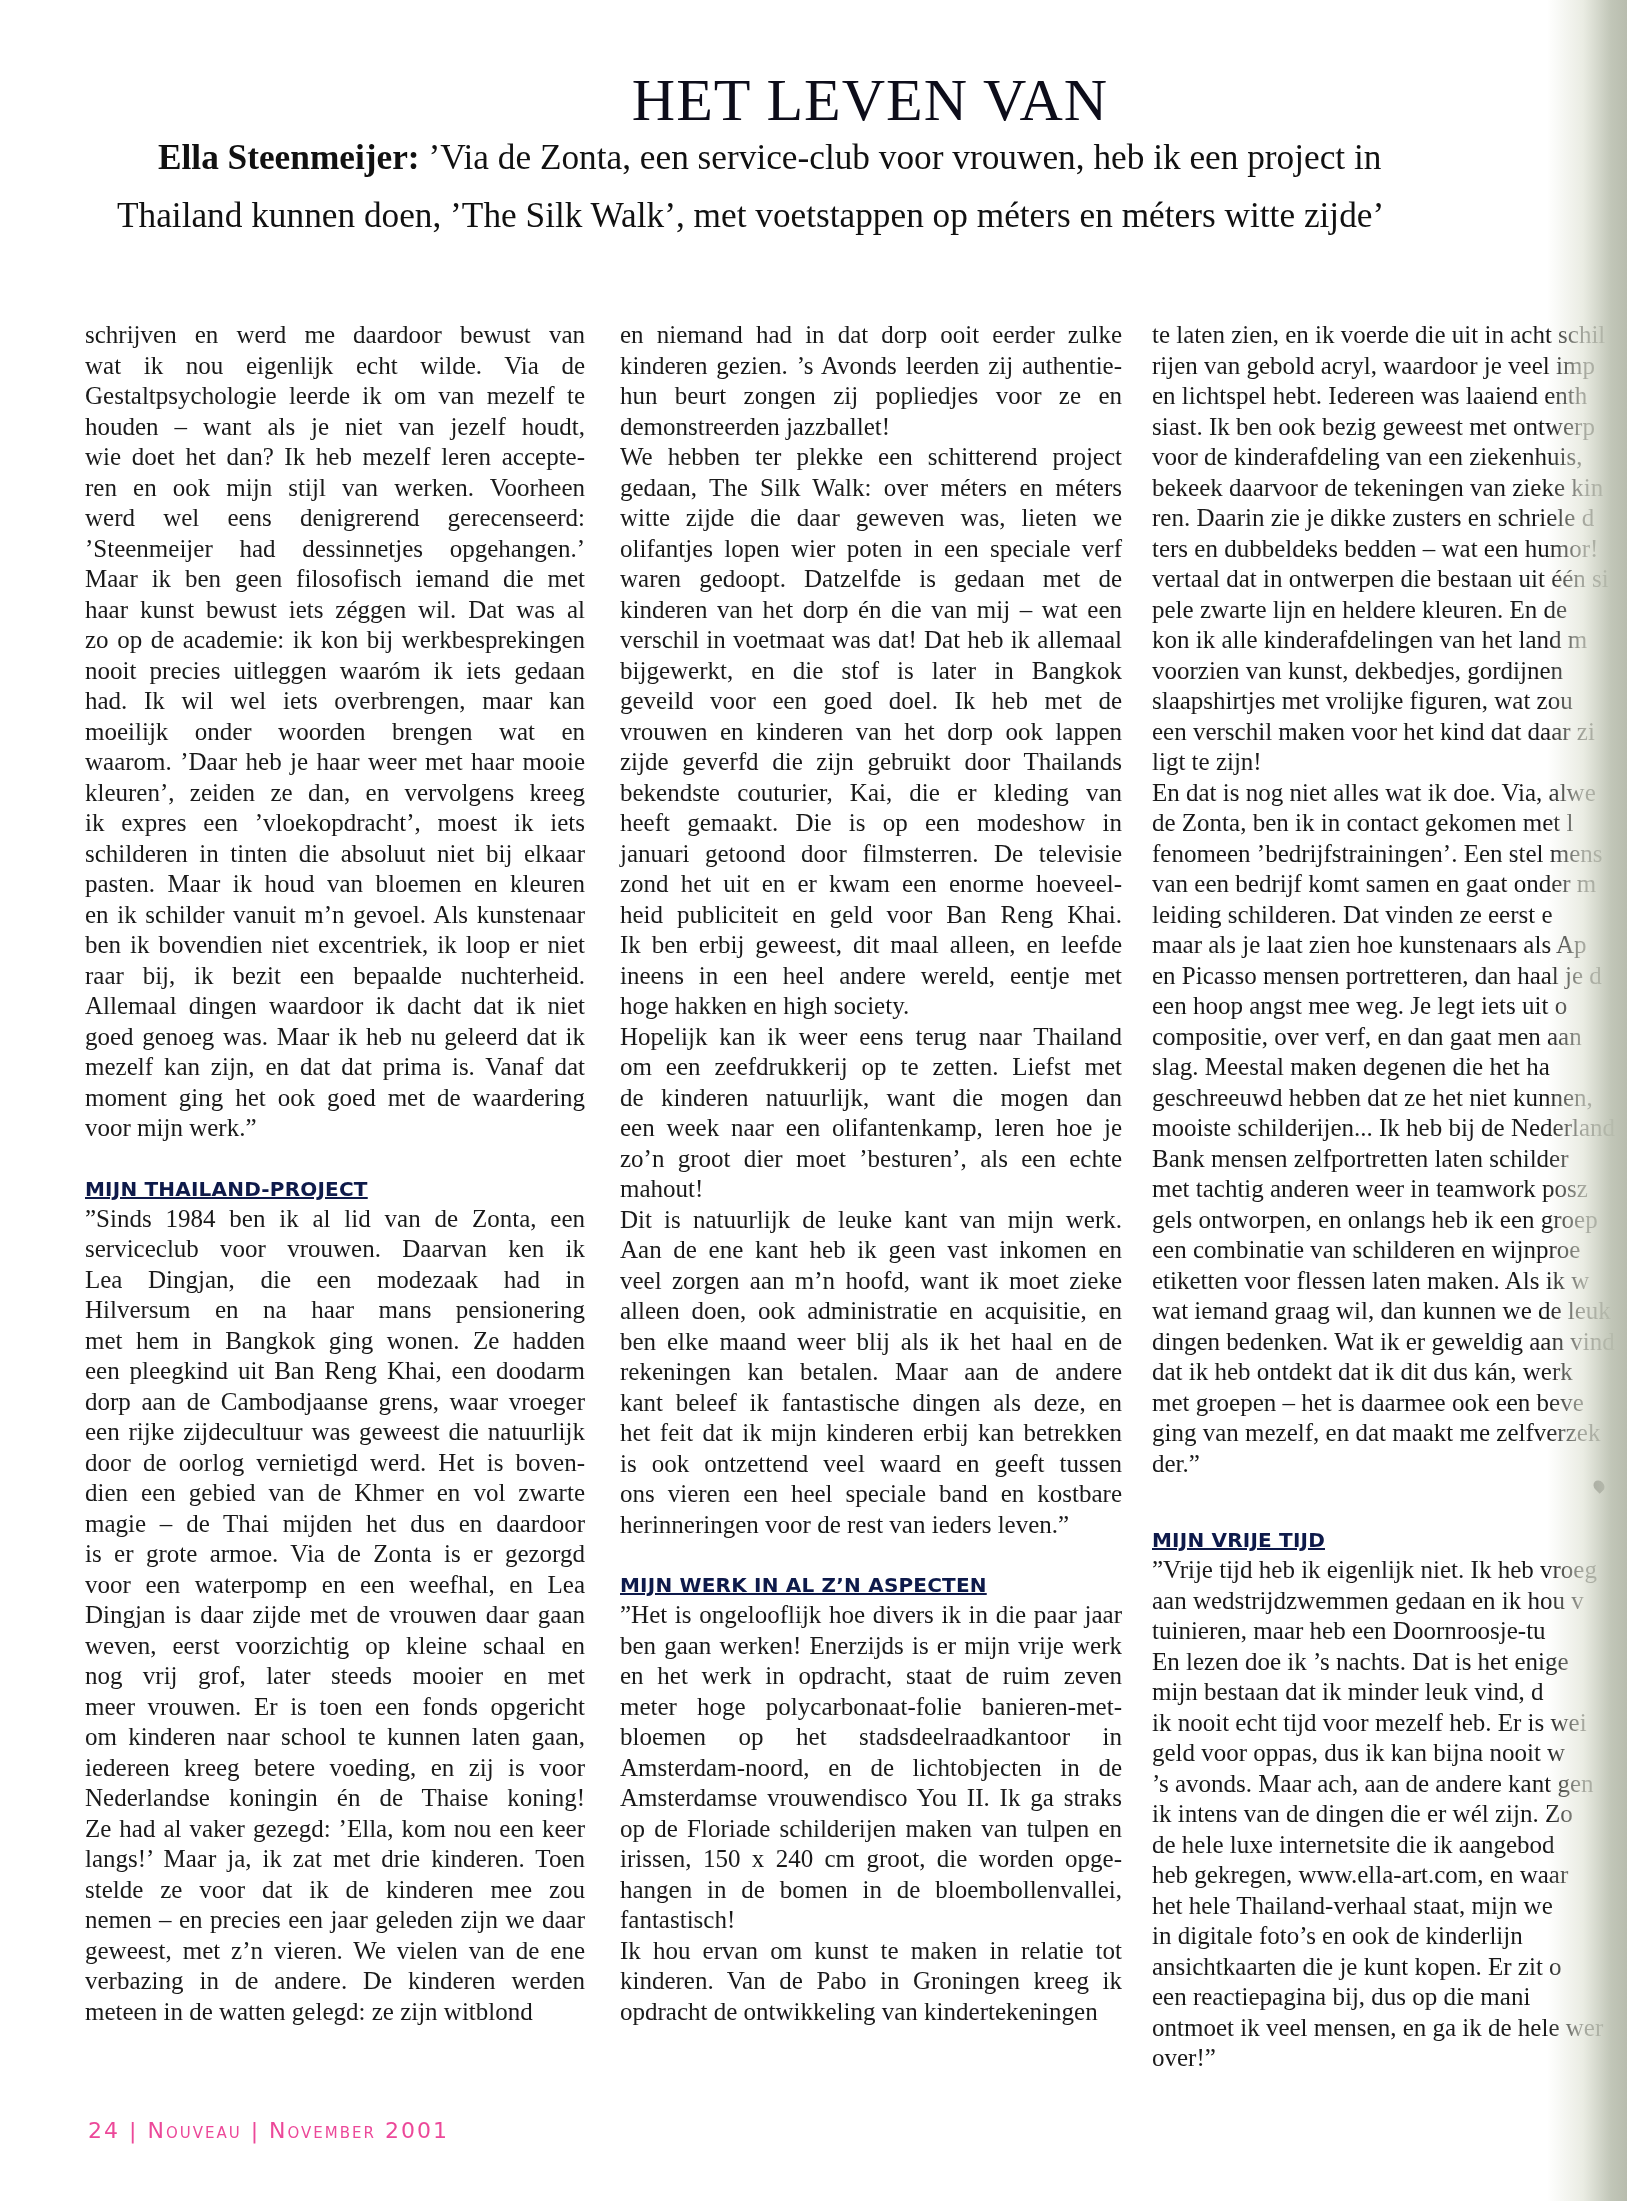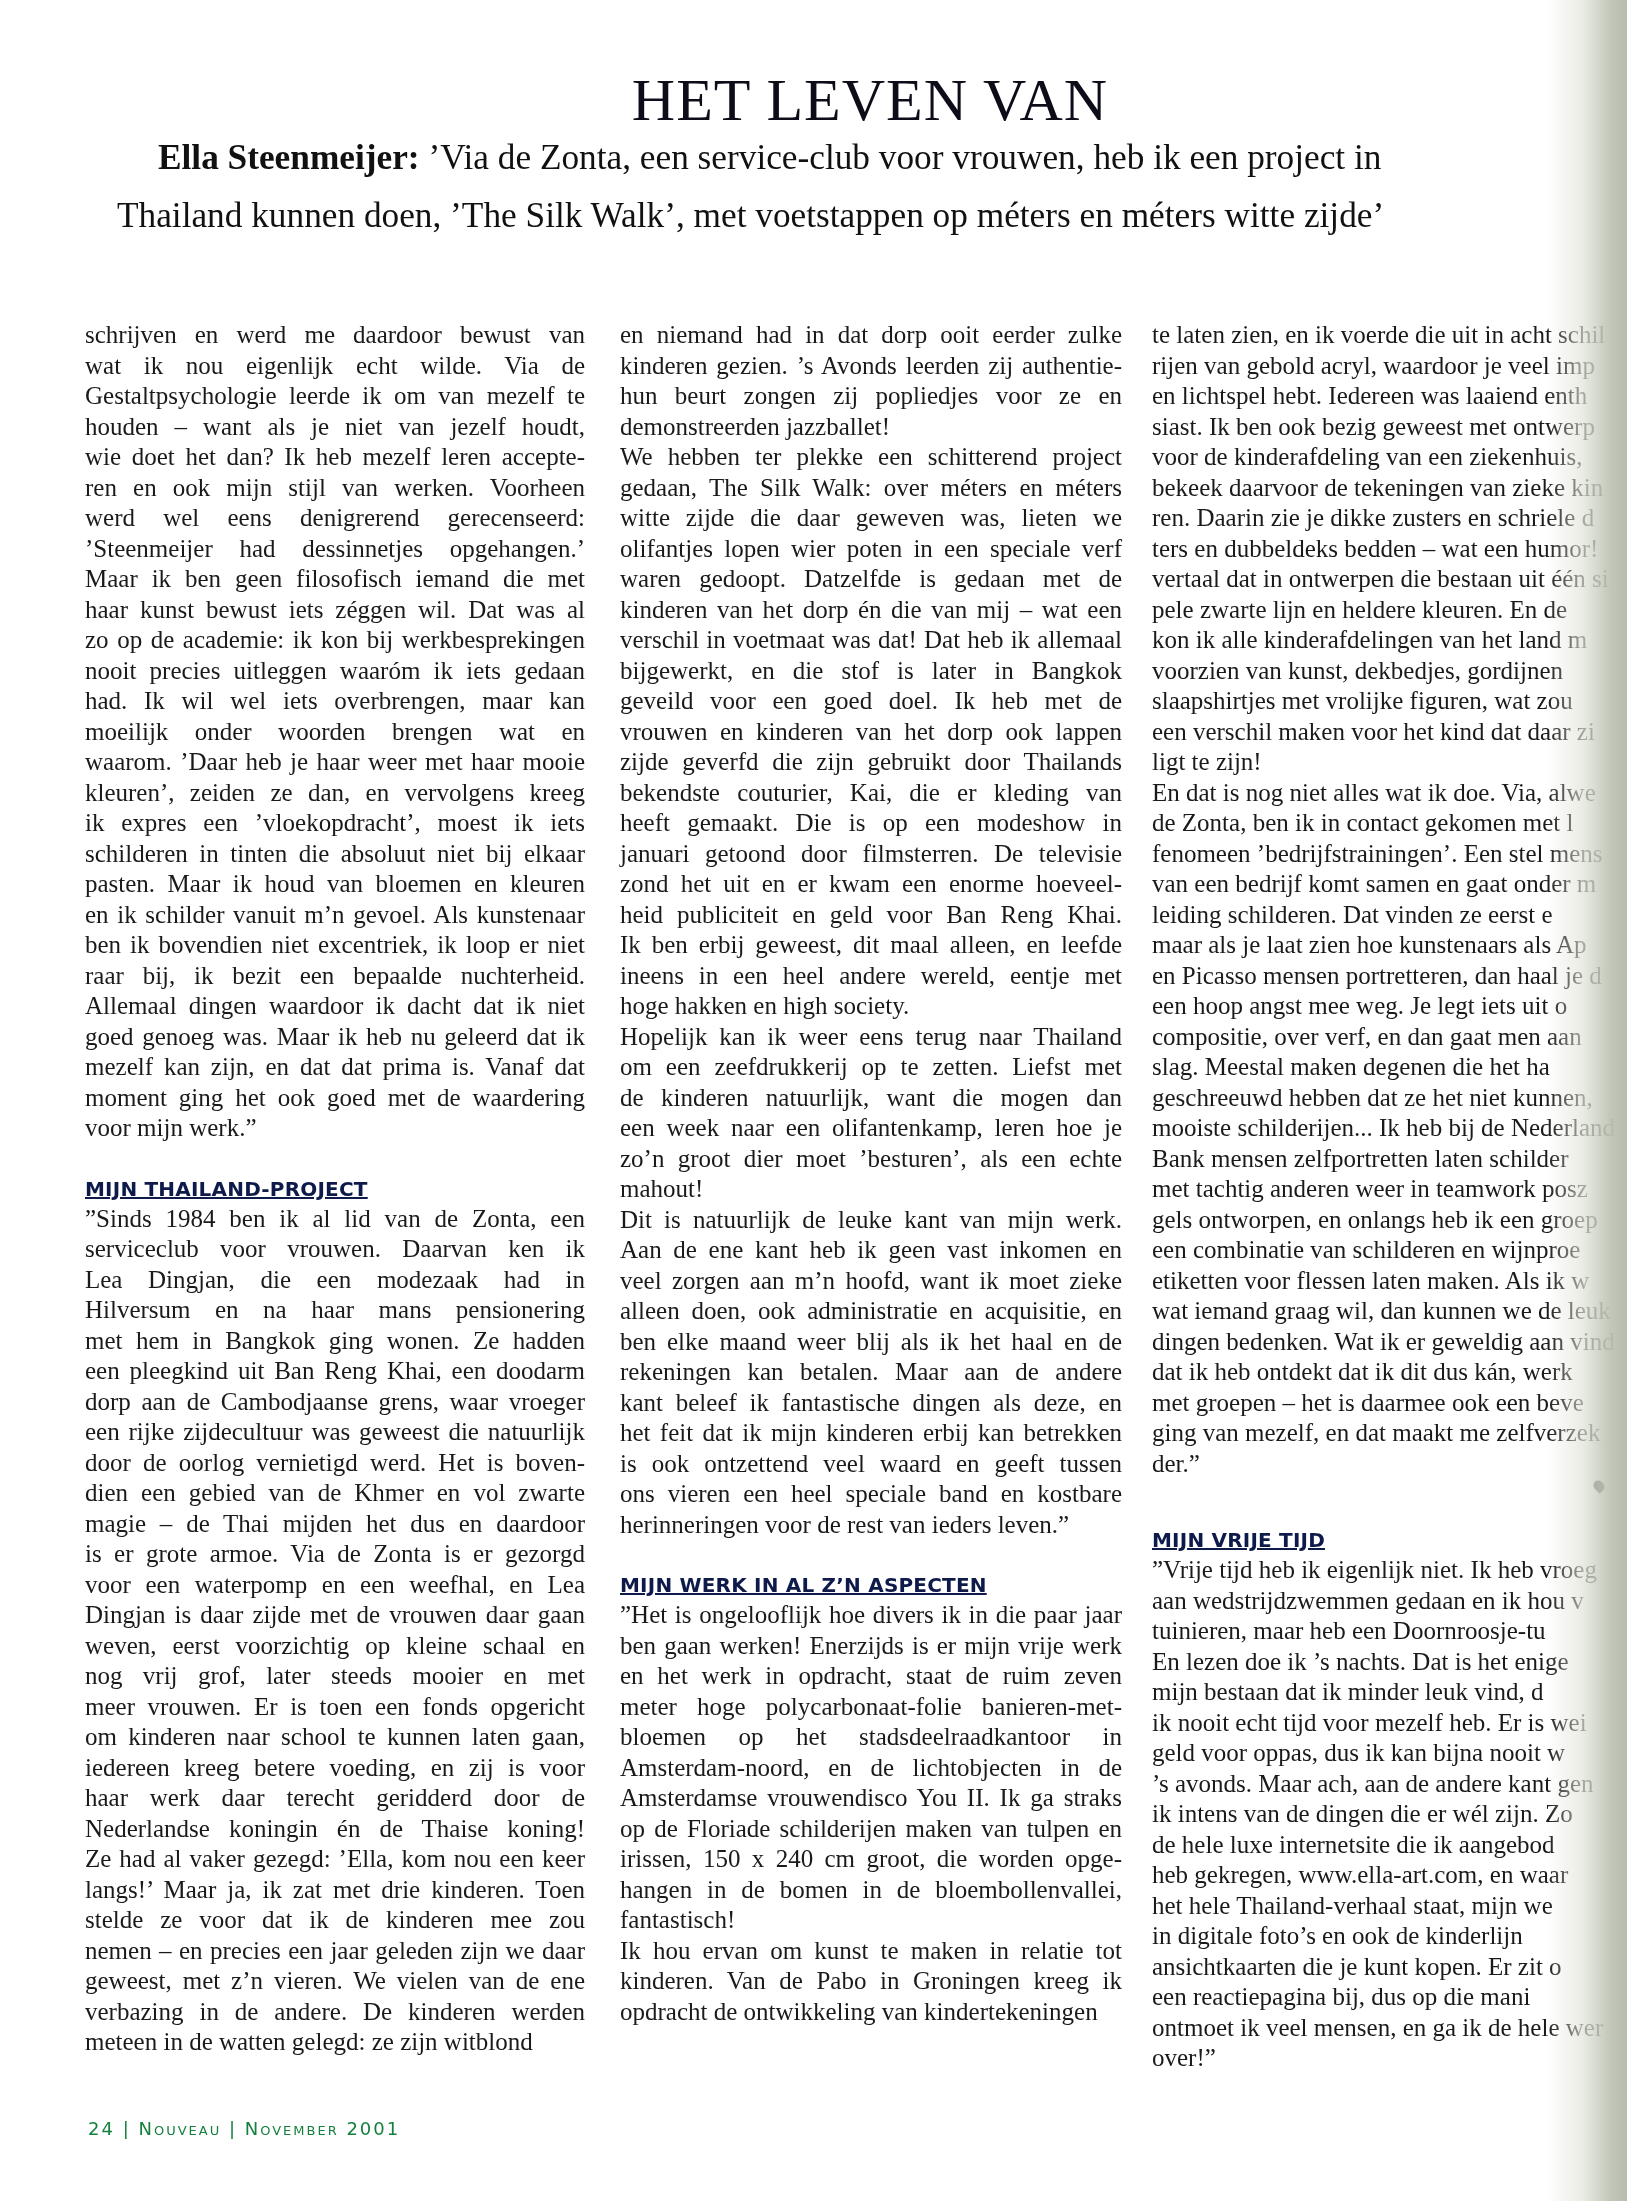--- a/index.html
+++ b/index.html
@@ -40,22 +40,22 @@
   .col .line.last { text-align-last: left; }
   .col3 .line { text-align: left; text-align-last: left; }
   .section-head {
     font-family: "DejaVu Sans", "Liberation Sans", sans-serif; font-weight: bold;
     color: #0e1a4a; font-size: 20px; letter-spacing: 0.2px;
     margin: 0; line-height: 30px; display: block; text-decoration: underline;
   }
   .gap { display: block; height: 30px; }
   .footer {
     position: absolute; left: 88px; top: 2118px;
-    font-family: "DejaVu Sans", "Liberation Sans", sans-serif; font-size: 18px;
-    letter-spacing: 2px; color: #15803d;
+    font-family: "DejaVu Sans", "Liberation Sans", sans-serif; font-size: 22px;
+    letter-spacing: 2px; color: #ec4899;
   }
   .footer .sc { font-variant: small-caps; }
   .mark { position: absolute; width: 10px; height: 12px; background: #222; border-radius: 50% 50% 50% 0; transform: rotate(-45deg); }
 </style>
 </head>
 <body>
 
 <div class="edge-shadow"></div>
 
 <h1 class="title">HET LEVEN VAN</h1>
@@ -108,21 +108,20 @@
       <span class="line">dien een gebied van de Khmer en vol zwarte</span>
       <span class="line">magie – de Thai mijden het dus en daardoor</span>
       <span class="line">is er grote armoe. Via de Zonta is er gezorgd</span>
       <span class="line">voor een waterpomp en een weefhal, en Lea</span>
       <span class="line">Dingjan is daar zijde met de vrouwen daar gaan</span>
       <span class="line">weven, eerst voorzichtig op kleine schaal en</span>
       <span class="line">nog vrij grof, later steeds mooier en met</span>
       <span class="line">meer vrouwen. Er is toen een fonds opgericht</span>
       <span class="line">om kinderen naar school te kunnen laten gaan,</span>
       <span class="line">iedereen kreeg betere voeding, en zij is voor</span>
-      <span class="line">haar werk daar terecht geridderd door de</span>
       <span class="line">Nederlandse koningin én de Thaise koning!</span>
       <span class="line">Ze had al vaker gezegd: ’Ella, kom nou een keer</span>
       <span class="line">langs!’ Maar ja, ik zat met drie kinderen. Toen</span>
       <span class="line">stelde ze voor dat ik de kinderen mee zou</span>
       <span class="line">nemen – en precies een jaar geleden zijn we daar</span>
       <span class="line">geweest, met z’n vieren. We vielen van de ene</span>
       <span class="line">verbazing in de andere. De kinderen werden</span>
       <span class="line last">meteen in de watten gelegd: ze zijn witblond</span>
     </div>
 </div>

